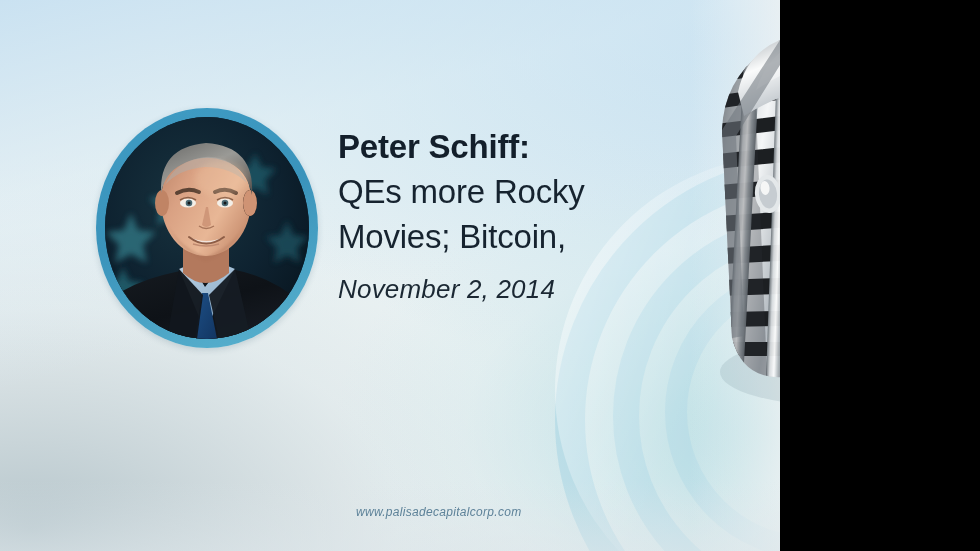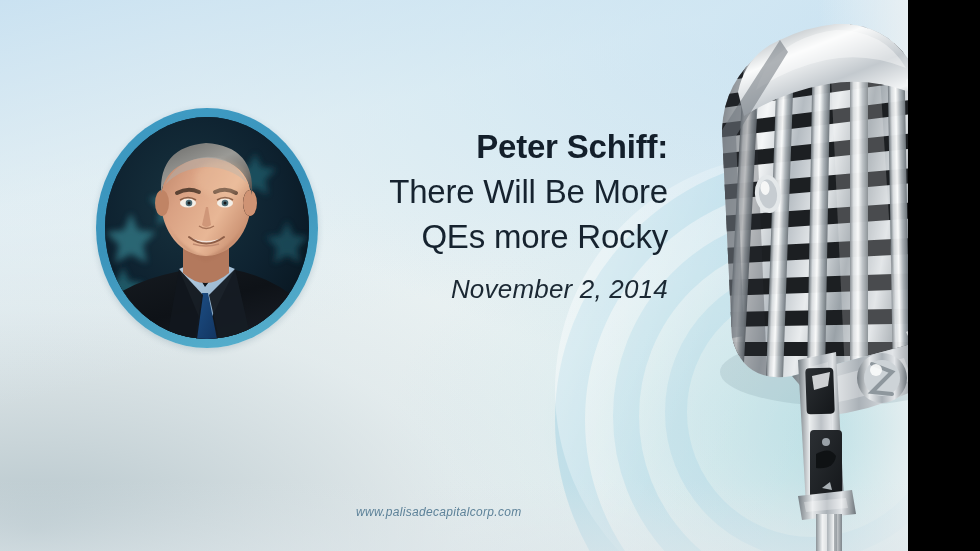--- a/index.html
+++ b/index.html
@@ -2,26 +2,25 @@
 <html><head>
 <meta charset="utf-8">
 <style>
   html, body {
     margin: 0;
     padding: 0;
     background: #000;
   }
   #stage {
     position: relative;
-    width: 908px;
+    width: 780px;
     height: 551px;
     overflow: hidden;
     font-family: "Liberation Sans", sans-serif;
     background: #e5e5e5;
-    text-align: right;
   }
 
   
   .bg-base {
     position: absolute;
     inset: 0;
     background:
       radial-gradient(130% 110% at 96% 6%,
         #c6e0f0 0%, #cfe5f1 18%, #dcecf2 38%, #e9f1f2 58%, #eef2f2 100%);
   }
@@ -438,20 +437,20 @@
       <path d="M164 522 L206 518 L208 528 L166 532 Z" fill="#ffffff" opacity="0.3"></path>
 
       <rect x="176" y="534" width="26" height="60" fill="url(#rodG)"></rect>
       <rect x="182" y="534" width="5" height="60" fill="#ffffff" opacity="0.55"></rect>
       <rect x="194" y="534" width="3" height="60" fill="#6f777d" opacity="0.5"></rect>
     </svg>
   </div>
 
   <div class="text-block">
     <div class="title-line lead">Peter Schiff:</div>
-    <div class="title-line">There Will Be More</div>
     <div class="title-line">QEs more Rocky</div>
+    <div class="title-line">Movies; Bitcoin,</div>
     <div class="date-line">November 2, 2014</div>
   </div>
 
   <div class="site-url">www.palisadecapitalcorp.com</div>
 
 </div>
 
 </body></html>

